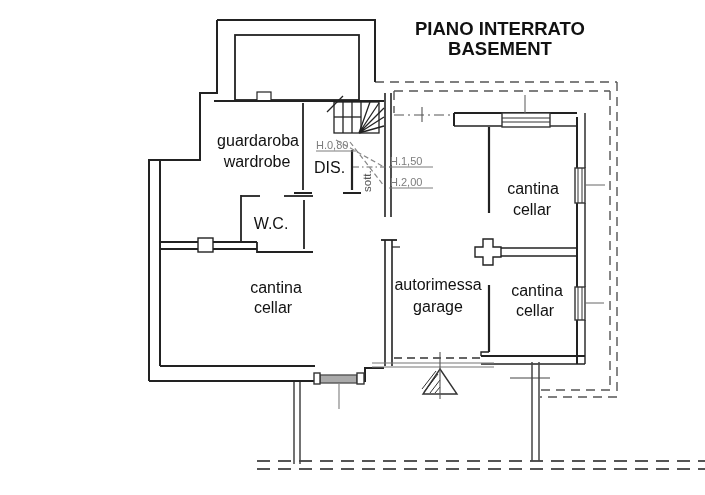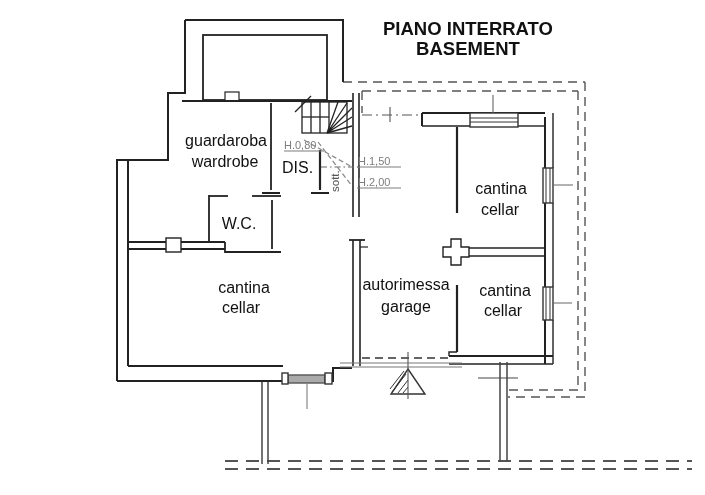--- a/index.html
+++ b/index.html
@@ -1,17 +1,17 @@
 <!DOCTYPE html>
 <html><head>
 <meta charset="utf-8">
 <style>
   html,body{margin:0;padding:0;background:#ffffff;}
   body{width:705px;height:495px;position:relative;font-family:"Liberation Sans",sans-serif;}
-  .plan-wrap{position:absolute;inset:0;}
+  .plan-wrap{position:absolute;inset:0;padding-left:32px;}
   svg{display:block;width:705px;height:495px;}
   text{font-family:"Liberation Sans",sans-serif;}
   .title-txt{font-size:18.5px;font-weight:bold;}
   .room-txt{font-size:16px;}
   .small-txt{font-size:11px;}
   .sott-txt{font-size:11.5px;}
 </style>
 </head>
 <body>
 

